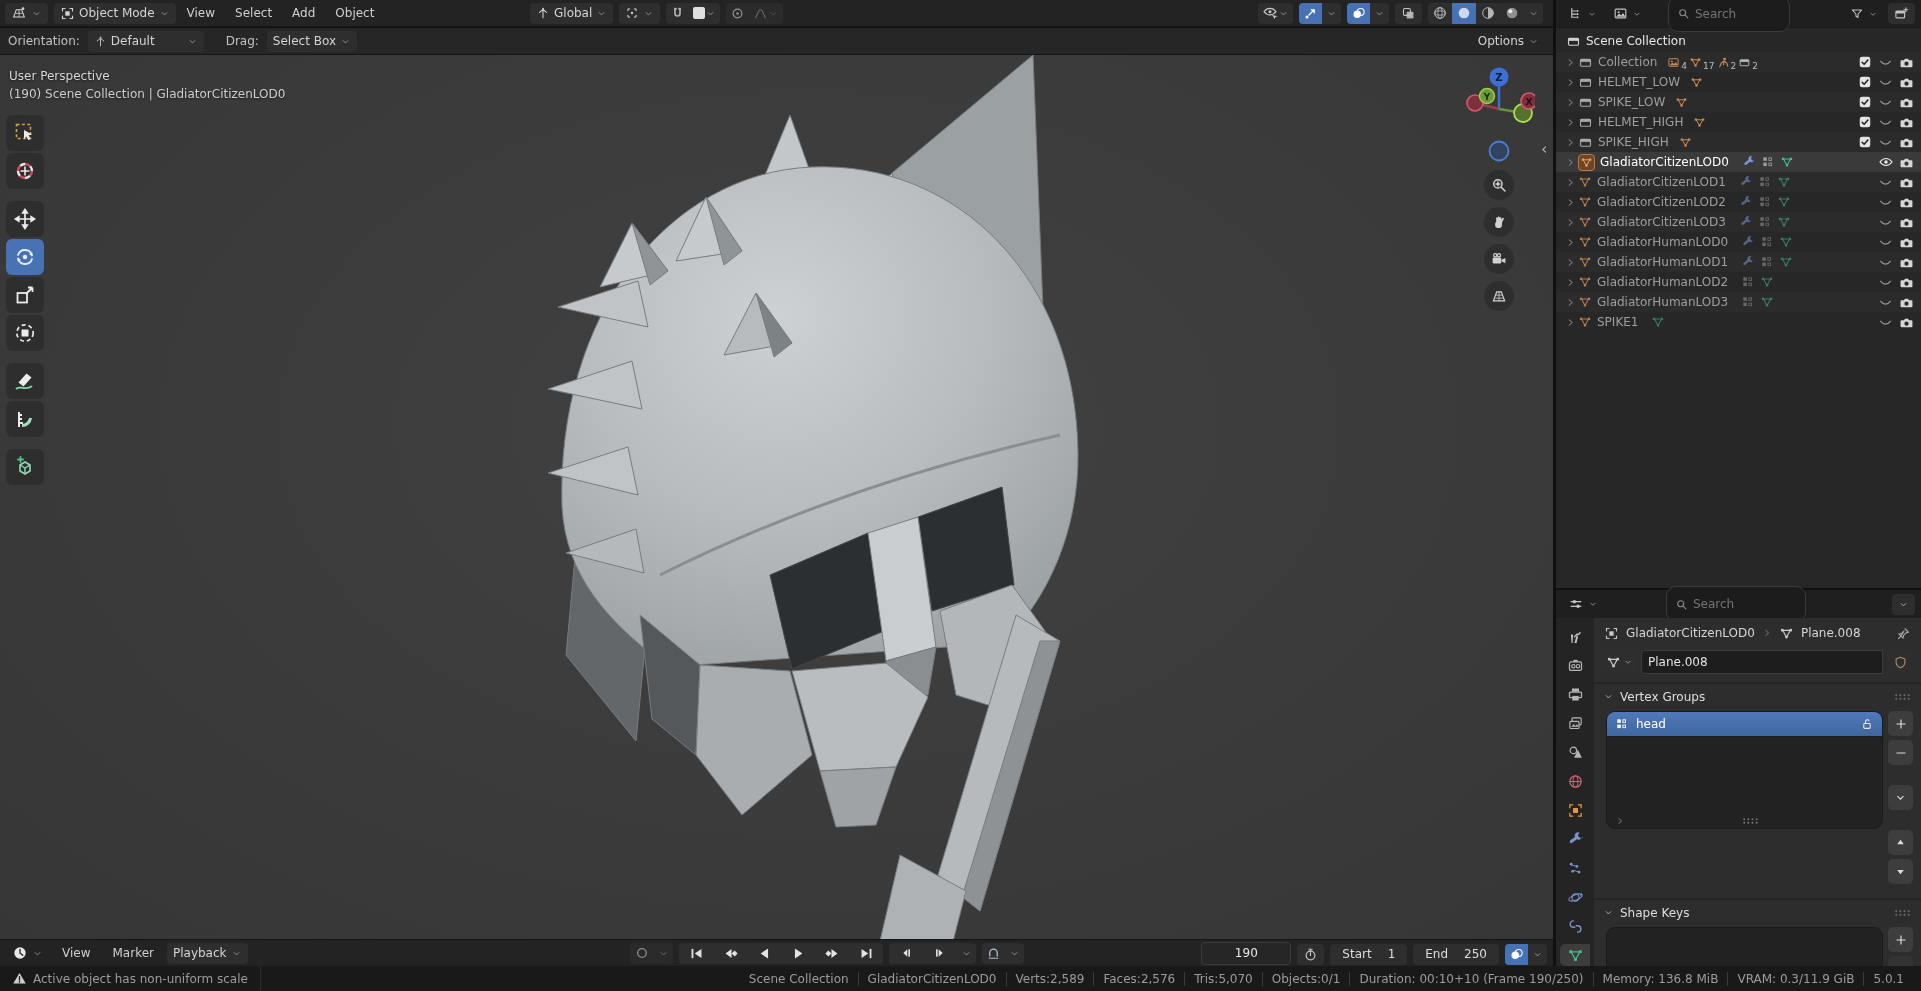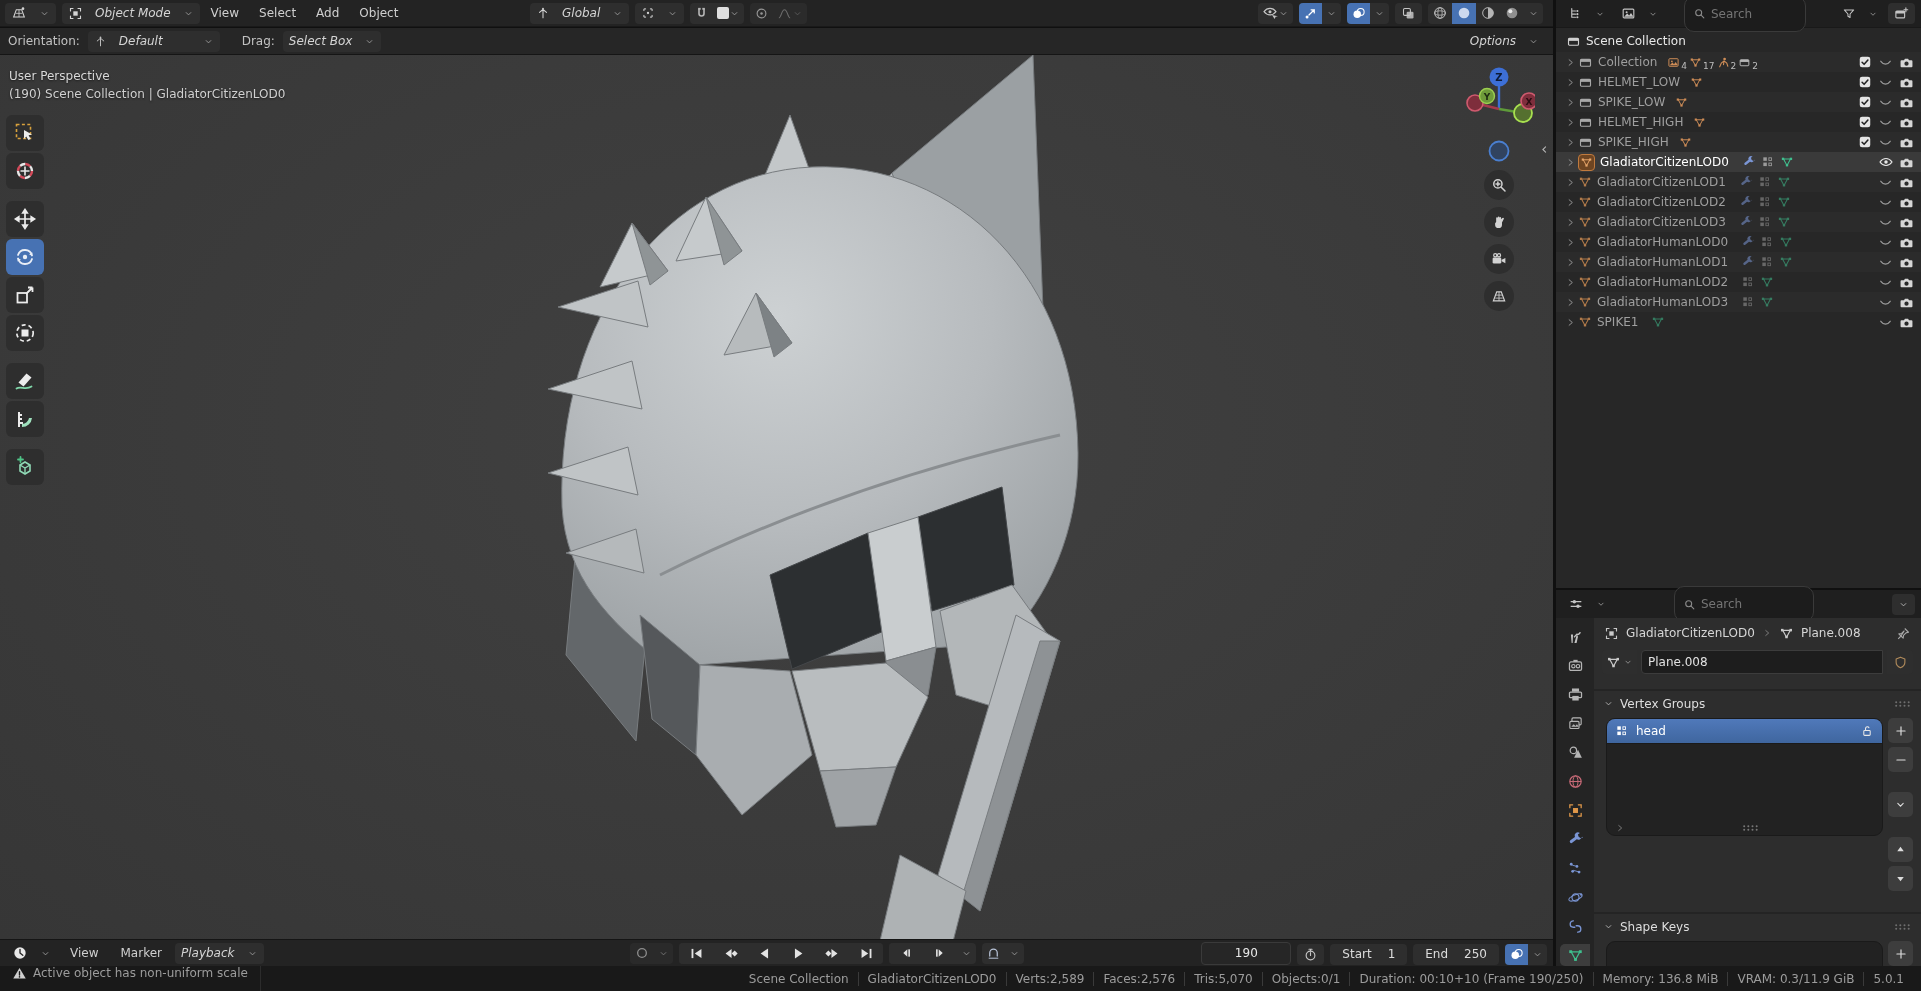--- a/index.html
+++ b/index.html
@@ -2,22 +2,22 @@
 <html><head>
 <meta charset="utf-8">
 <style>
   html,body{margin:0;padding:0;background:#0c0c0c;}
   .app{position:relative;width:1921px;height:991px;overflow:hidden;background:#101010;
        font-family:"DejaVu Sans","Liberation Sans",sans-serif;font-size:12px;color:#c9c9c9;
        -webkit-user-select:none;user-select:none;}
   svg{display:block}
   .ico{flex:0 0 auto}
   
-  .dd,.btn{display:inline-flex;align-items:center;gap:12px;background:#2e2e2e;border-radius:4px;
-      height:21px;padding:0 6px;box-sizing:border-box;color:#d4d4d4;white-space:nowrap;font-style:italic;}
+  .dd,.btn{display:inline-flex;align-items:center;gap:4px;background:#2e2e2e;border-radius:4px;
+      height:21px;padding:0 6px;box-sizing:border-box;color:#d4d4d4;white-space:nowrap;}
   .menu{padding:0 9px;height:21px;display:inline-flex;align-items:center;border-radius:4px;color:#cfcfcf}
   .field{display:inline-flex;align-items:center;gap:5px;background:#1c1c1c;border:1px solid #3a3a3a;
       border-radius:10px;height:36px;padding:0 8px;box-sizing:border-box;}
   .field input{background:transparent;border:0;outline:0;color:#bbb;font:inherit;width:100%;padding:0}
   .flat{background:transparent}
   .on{background:#4772b3;color:#fff}
   
   .vh{position:absolute;left:0;top:0;width:1553px;height:27px;background:#232323;display:flex;
       align-items:center;padding:0 5px;box-sizing:border-box;gap:2px;border-bottom:1px solid #191919}
   .vh .center{position:absolute;left:530px;display:flex;gap:6px;align-items:center}
@@ -50,21 +50,21 @@
   .tl .transport{position:absolute;left:630px;display:flex;align-items:center;gap:6px}
   .tl .rightend{margin-left:auto;display:flex;align-items:flex-end;gap:6px}
   .tbtn{width:26px;height:21px;display:inline-flex;align-items:center;justify-content:center;background:#2e2e2e}
   .framefield{width:88px;height:21px;background:#262626;border:1px solid #3a3a3a;border-radius:4px;
       display:flex;align-items:center;justify-content:center;color:#e8e8e8}
   .rangefield{height:21px;background:#2e2e2e;border-radius:4px;display:flex;align-items:center;gap:16px;
       padding:0 12px;color:#dcdcdc}
   
   .status{position:absolute;left:0;top:966px;width:1921px;height:25px;background:#191919;display:flex;
       align-items:center;color:#9c9c9c;font-size:12px}
-  .status .warnbox{display:flex;gap:6px;padding:0 12px;height:100%;border-right:1px solid #2c2c2c}
+  .status .warnbox{display:flex;align-items:center;gap:6px;padding:0 12px;height:100%;border-right:1px solid #2c2c2c}
   .status .stats{margin-left:auto;display:flex;align-items:center;height:100%;padding-right:8px}
   .status .stats span{padding:0 9px;border-left:1px solid #3a3a3a;white-space:nowrap}
   .status .stats span:first-child{border-left:0}
   
   .outliner{position:absolute;left:1556px;top:0;width:365px;height:588px;background:#272727;box-sizing:border-box}
   .oh{height:27px;background:#1f1f1f;display:flex;align-items:center;gap:4px;padding:0 6px;border-bottom:1px solid #191919}
   .tree{padding-top:2px}
   .trow{display:flex;align-items:center;height:20px;padding:0 4px 0 6px;position:relative}
   .trow:nth-child(even){background:#2b2b2b}
   .trow .tw{width:16px;display:flex;justify-content:center;color:#9a9a9a}
@@ -88,21 +88,21 @@
   .tab{width:30px;height:24px;display:flex;align-items:center;justify-content:center;border-radius:5px 0 0 5px}
   .tab.activeTab{background:#3d3d3d}
   .pbody{position:absolute;left:38px;right:0;top:28px;bottom:0;overflow:hidden;background:#2d2d2d}
   .crumb{display:flex;align-items:center;gap:7px;height:30px;padding:0 10px;color:#d6d6d6}
   .crumb .pin{margin-left:auto}
   .namerow{display:flex;align-items:center;gap:4px;padding:0 8px;height:28px}
   .namefield{flex:1;display:flex;align-items:center;background:#1d1d1d;border:1px solid #3c3c3c;
       border-radius:4px 0 0 4px;height:22px;padding:0 6px;gap:6px;color:#e2e2e2}
   .idico{display:flex;align-items:center;gap:2px;background:#2e2e2e;border-radius:4px 0 0 4px;height:24px;padding:0 4px}
   .shieldbtn{width:26px;height:24px;background:#2e2e2e;border-radius:0 4px 4px 0;display:flex;align-items:center;justify-content:center}
-  .panel{border-top:2px solid #242424;margin-top:13px}
+  .panel{border-top:2px solid #242424;margin-top:6px}
   .panelhead{display:flex;align-items:center;gap:6px;height:25px;padding:0 9px;color:#dedede}
   .panelhead .grip{margin-left:auto;color:#6f6f6f}
   .listwrap{display:flex;gap:5px;padding:2px 8px 8px 12px}
   .listbox{flex:1;background:#222;border:1px solid #1a1a1a;border-radius:9px;height:116px;position:relative;overflow:hidden}
   .vgitem{display:flex;align-items:center;gap:7px;height:24px;margin:0;padding:0 8px;
       background:linear-gradient(#5079ba,#3f669f);color:#fff;border-bottom:1px solid #1a1a1a}
   .listfoot{position:absolute;left:0;right:0;bottom:2px;display:flex;align-items:center;padding:0 8px;color:#777}
   .listfoot .grip{margin:0 auto}
   .btncol{display:flex;flex-direction:column;gap:4px}
   .sq{width:25px;height:25px;background:#3d3d3d;border-radius:5px;display:flex;align-items:center;justify-content:center;color:#ddd}

